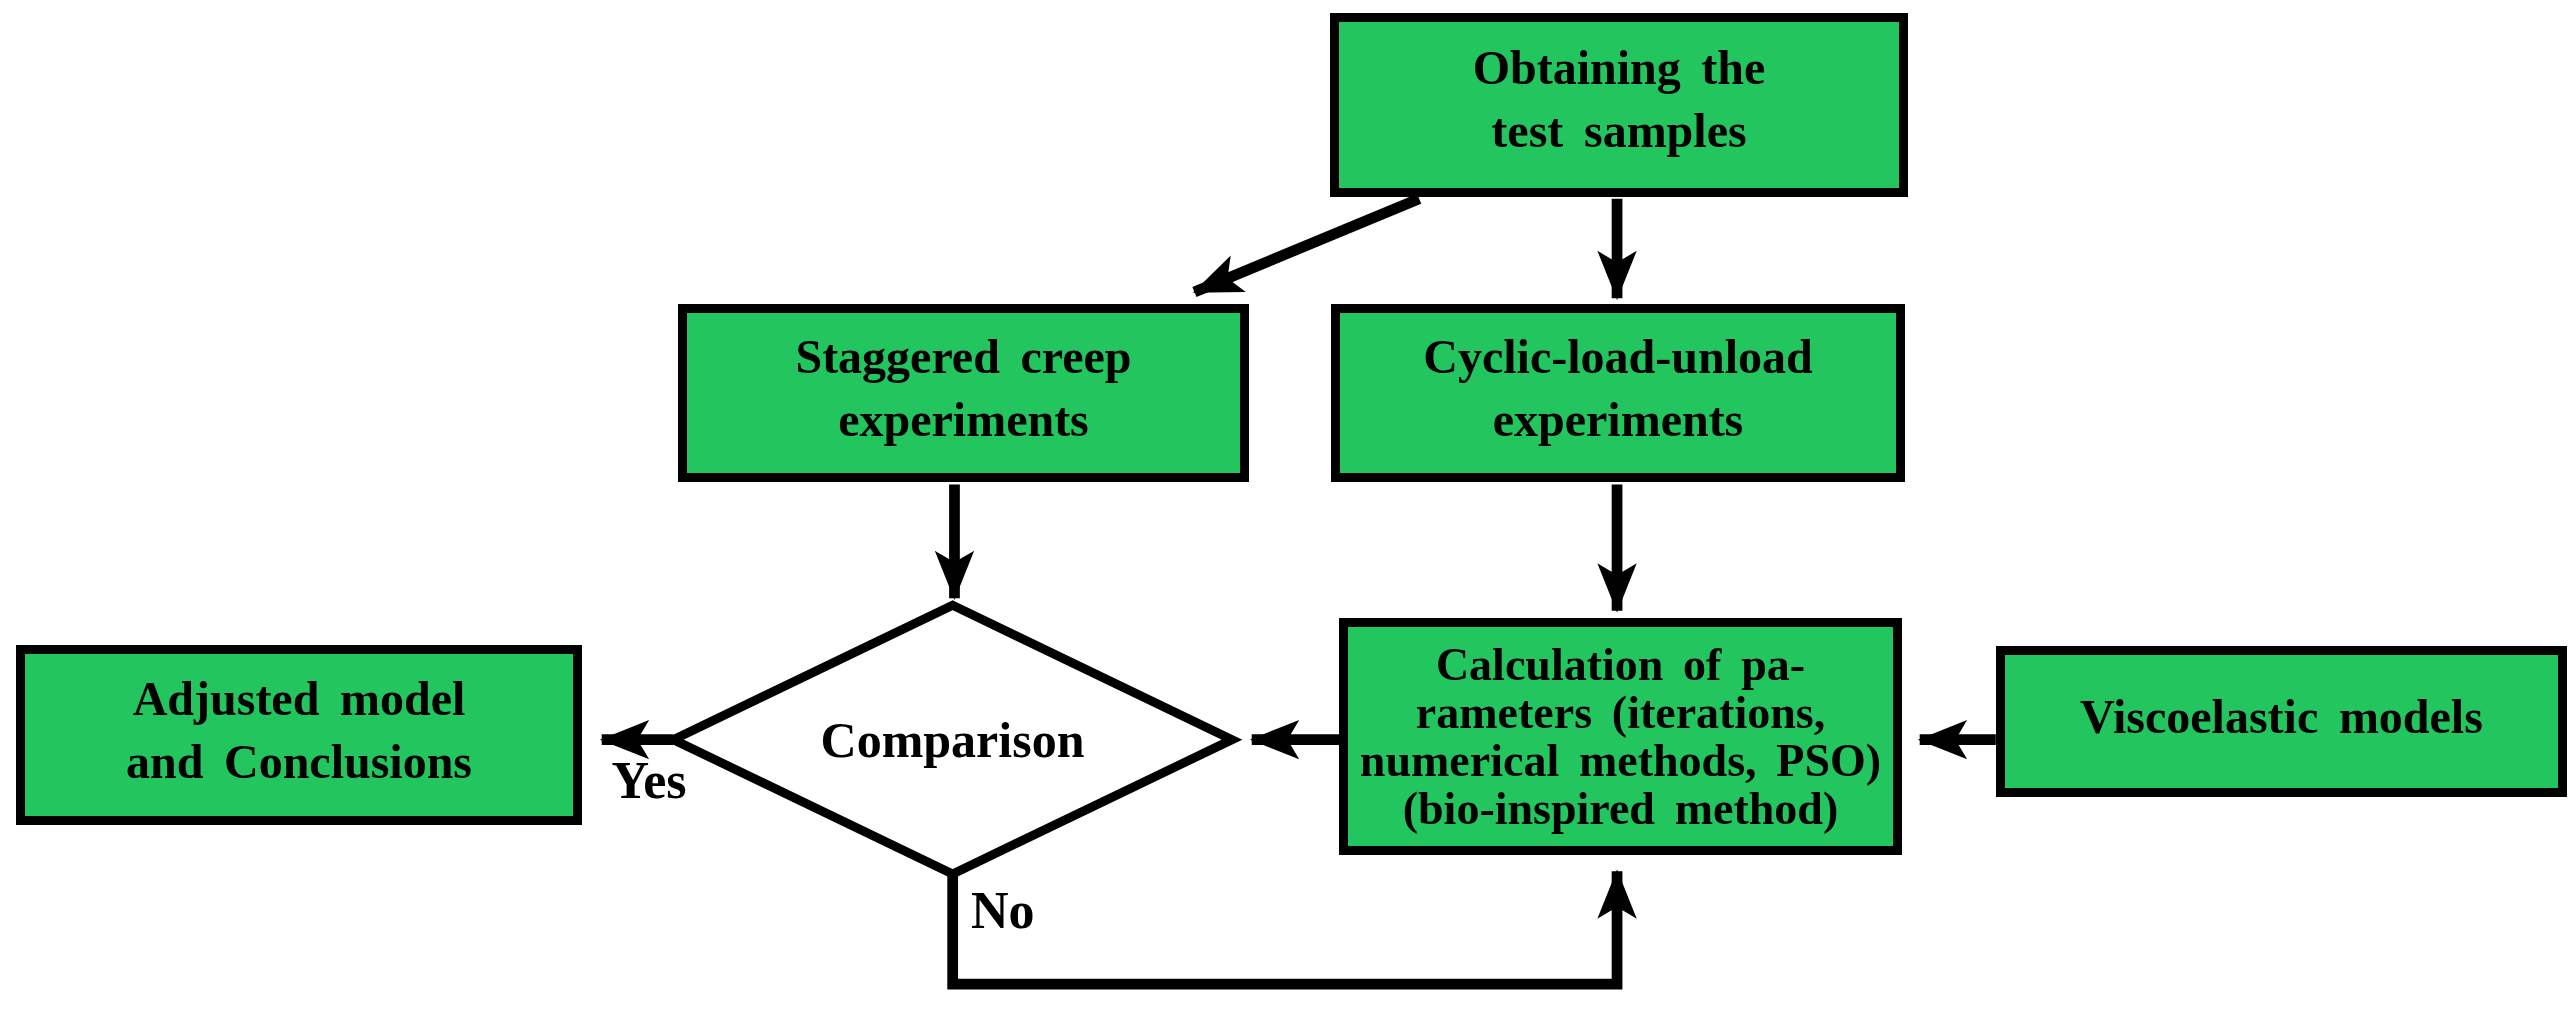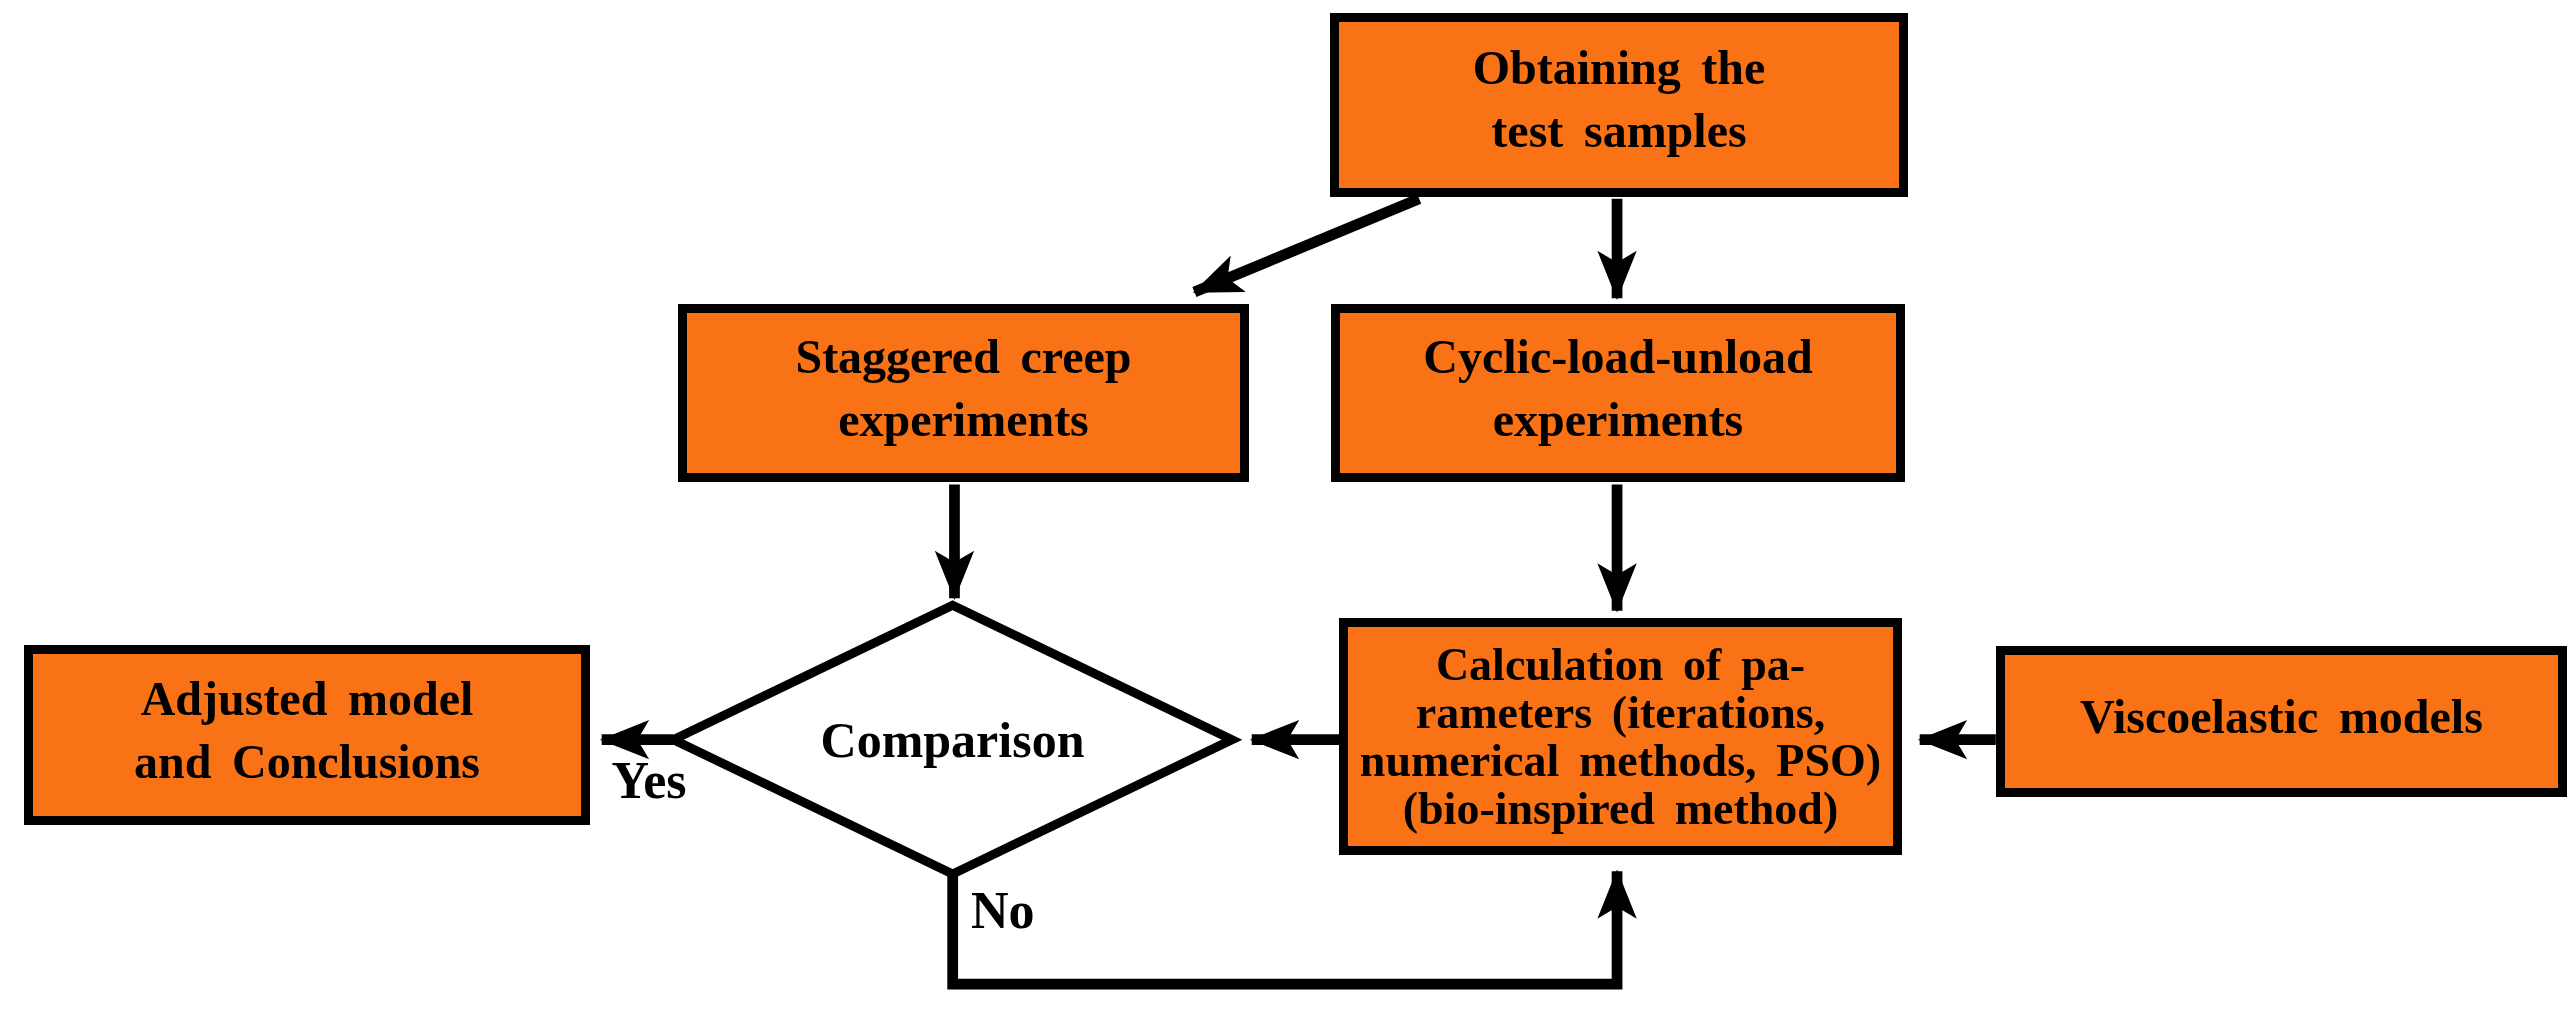--- a/index.html
+++ b/index.html
@@ -32,21 +32,21 @@
   .diamond {
     fill: #ffffff;
     stroke: #000000;
     stroke-width: 10;
     stroke-linejoin: miter;
   }
   .box {
     position: absolute;
     box-sizing: border-box;
     border: 9px solid #000000;
-    background: #f97316;
+    background: #22c55e;
     display: flex;
     flex-direction: column;
     align-items: center;
     justify-content: center;
     text-align: center;
     font-weight: bold;
     font-size: 48px;
     line-height: 63px;
     word-spacing: 0.18em;
     padding-bottom: 10.7px;
@@ -113,21 +113,21 @@
     <div>Calculation of pa-</div>
     <div>rameters (iterations,</div>
     <div>numerical methods, PSO)</div>
     <div>(bio-inspired method)</div>
   </div>
 
   <div class="box" style="left:1996px; top:646px; width:571px; height:151px;">
     <div>Viscoelastic models</div>
   </div>
 
-  <div class="box" style="left:16px; top:645px; width:566px; height:180px;margin-left:8px;">
+  <div class="box" style="left:16px; top:645px; width:566px; height:180px;">
     <div>Adjusted model</div>
     <div>and Conclusions</div>
   </div>
 
   <div class="nodelabel" style="left:684px; top:712px; width:537px;">Comparison</div>
 
   <div class="edgelabel yes" style="left:582px; top:749px; width:134px;">Yes</div>
 
   <div class="edgelabel" style="left:971px; top:879px; width:107px;">No</div>
 

